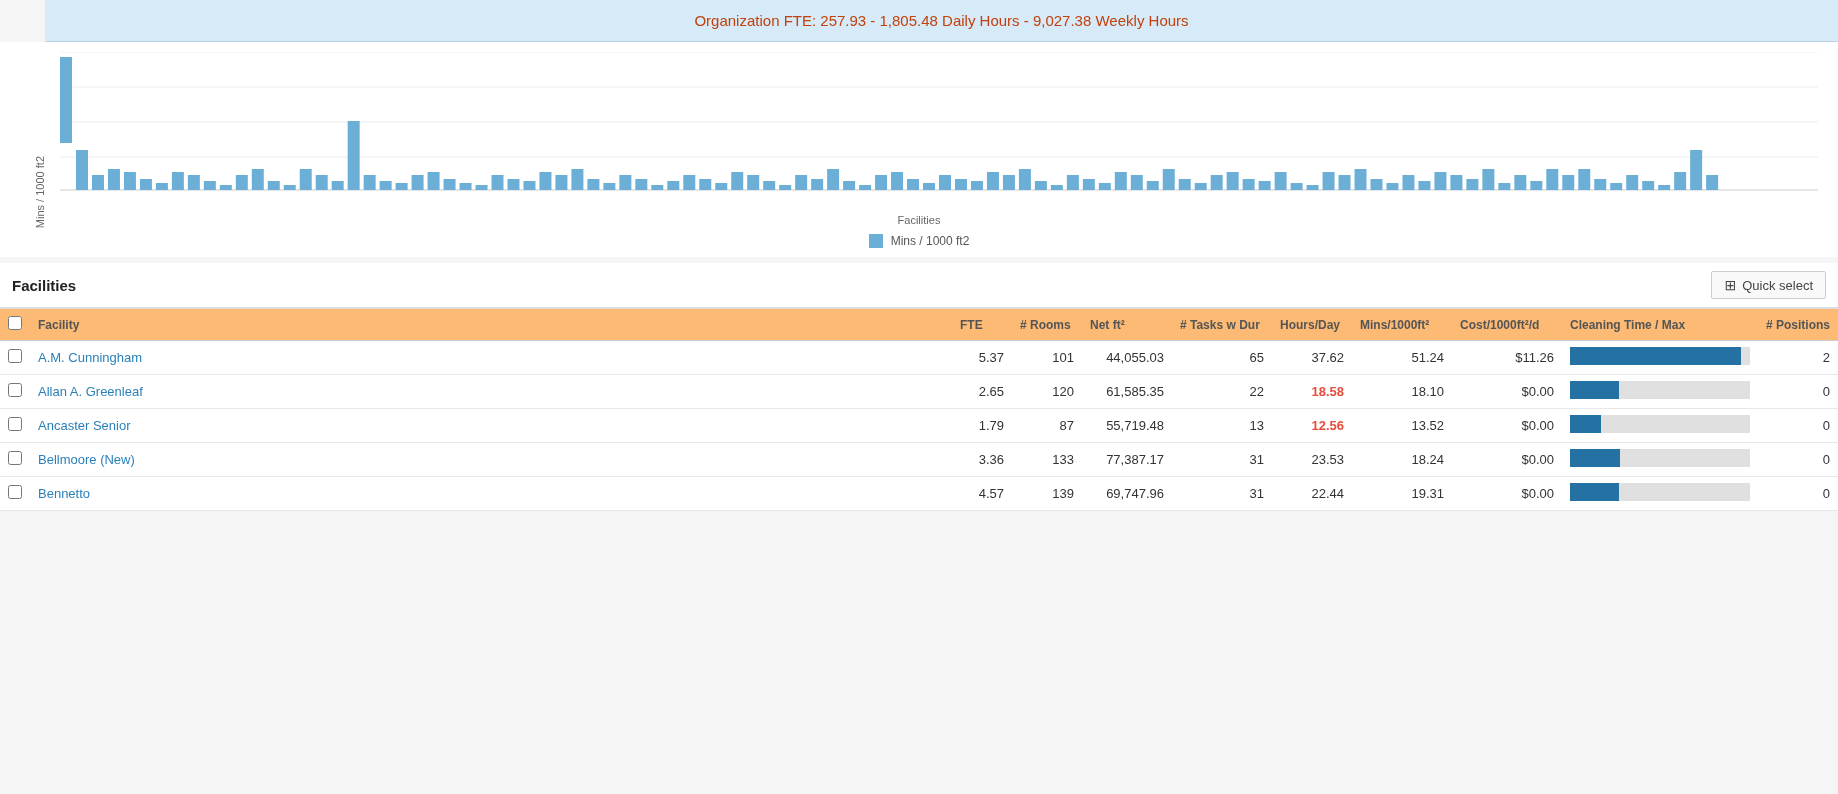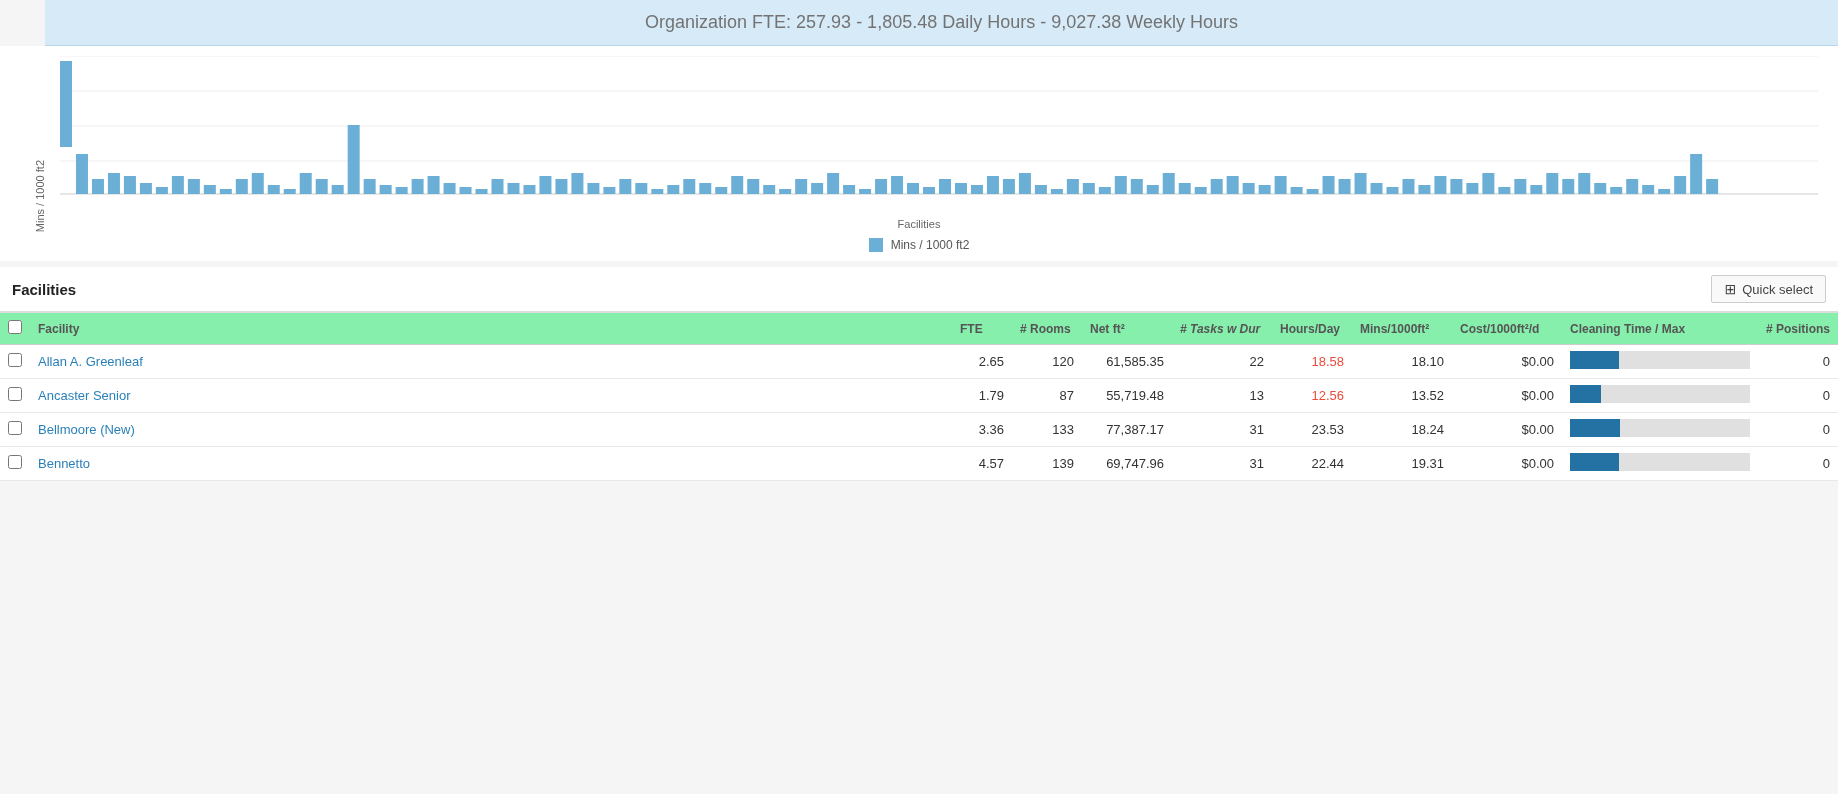--- a/index.html
+++ b/index.html
@@ -2,22 +2,22 @@
 <html><head>
   <meta charset="utf-8">
   <style>
     * { box-sizing: border-box; margin: 0; padding: 0; }
     body { font-family: Arial, sans-serif; font-size: 13px; background: #f5f5f5; color: #333; }
 
     .header-banner {
       background: #d6eaf8;
       text-align: center;
       padding: 12px;
-      font-size: 18px;
-      color: #737373;
+      font-size: 15px;
+      color: #c2410c;
       border-bottom: 1px solid #b8d4e8;
       margin-left: 45px;
     }
 
     .chart-area {
       background: #fff;
       padding: 10px 20px 5px 20px;
       position: relative;
     }
 
@@ -97,21 +97,21 @@
       color: #444;
       border-radius: 2px;
     }
 
     table {
       width: 100%;
       border-collapse: collapse;
     }
 
     thead tr {
-      background: #86efac;
+      background: #fdba74;
     }
 
     thead th {
       padding: 7px 8px;
       text-align: left;
       font-size: 12px;
       font-weight: 600;
       color: #555;
       border-bottom: 1px solid #ccc;
       white-space: nowrap;
@@ -136,21 +136,21 @@
 
     tbody td:first-child { text-align: center; width: 30px; }
     tbody td:nth-child(2) { text-align: left; }
 
     .facility-link {
       color: #2980b9;
       cursor: pointer;
       text-decoration: none;
     }
 
-    .hours-red { color: #e74c3c; }
+    .hours-red { color: #e74c3c; font-weight: bold; }
 
     .bar-cell { padding: 6px 8px; }
 
     .bar-wrapper {
       width: 180px;
       background: #e0e0e0;
       height: 18px;
       position: relative;
       display: inline-block;
     }
@@ -165,21 +165,21 @@
       width: 14px;
       height: 14px;
       cursor: pointer;
     }
 
     .col-checkbox { width: 30px; }
     .col-facility { min-width: 200px; }
     .col-fte { width: 60px; }
     .col-rooms { width: 70px; }
     .col-netft { width: 90px; }
-    .col-tasks { width: 100px; font-style: italic; }
+    .col-tasks { width: 100px; }
     .col-hours { width: 80px; }
     .col-mins { width: 100px; }
     .col-cost { width: 110px; }
     .col-cleaning { width: 190px; }
     .col-positions { width: 80px; }
   </style>
 </head>
 <body>
 
 <div class="header-banner">
@@ -338,20 +338,41 @@
         <th class="col-netft">Net ft²</th>
         <th class="col-tasks"># Tasks w Dur</th>
         <th class="col-hours">Hours/Day</th>
         <th class="col-mins">Mins/1000ft²</th>
         <th class="col-cost">Cost/1000ft²/d</th>
         <th class="col-cleaning">Cleaning Time / Max</th>
         <th class="col-positions"># Positions</th>
       </tr>
     </thead>
     <tbody id="table-body">
+    <tr>
+    <td>
+      <input type="checkbox" style="">
+    </td>
+    <td>
+      <a class="facility-link">A.M. Cunningham</a>
+    </td>
+    <td>5.37</td>
+    <td>101</td>
+    <td>44,055.03</td>
+    <td>65</td>
+    <td class="">37.62</td>
+    <td>51.24</td>
+    <td>$11.26</td>
+    <td class="bar-cell">
+      <div class="bar-wrapper">
+        <span class="bar-fill" style="width:95%"></span>
+      </div>
+    </td>
+    <td>2</td>
+  </tr>
         <tr>
     <td>
       <input type="checkbox" style="">
     </td>
     <td>
       <a class="facility-link">Allan A. Greenleaf</a>
     </td>
     <td>2.65</td>
     <td>120</td>
     <td>61,585.35</td>

